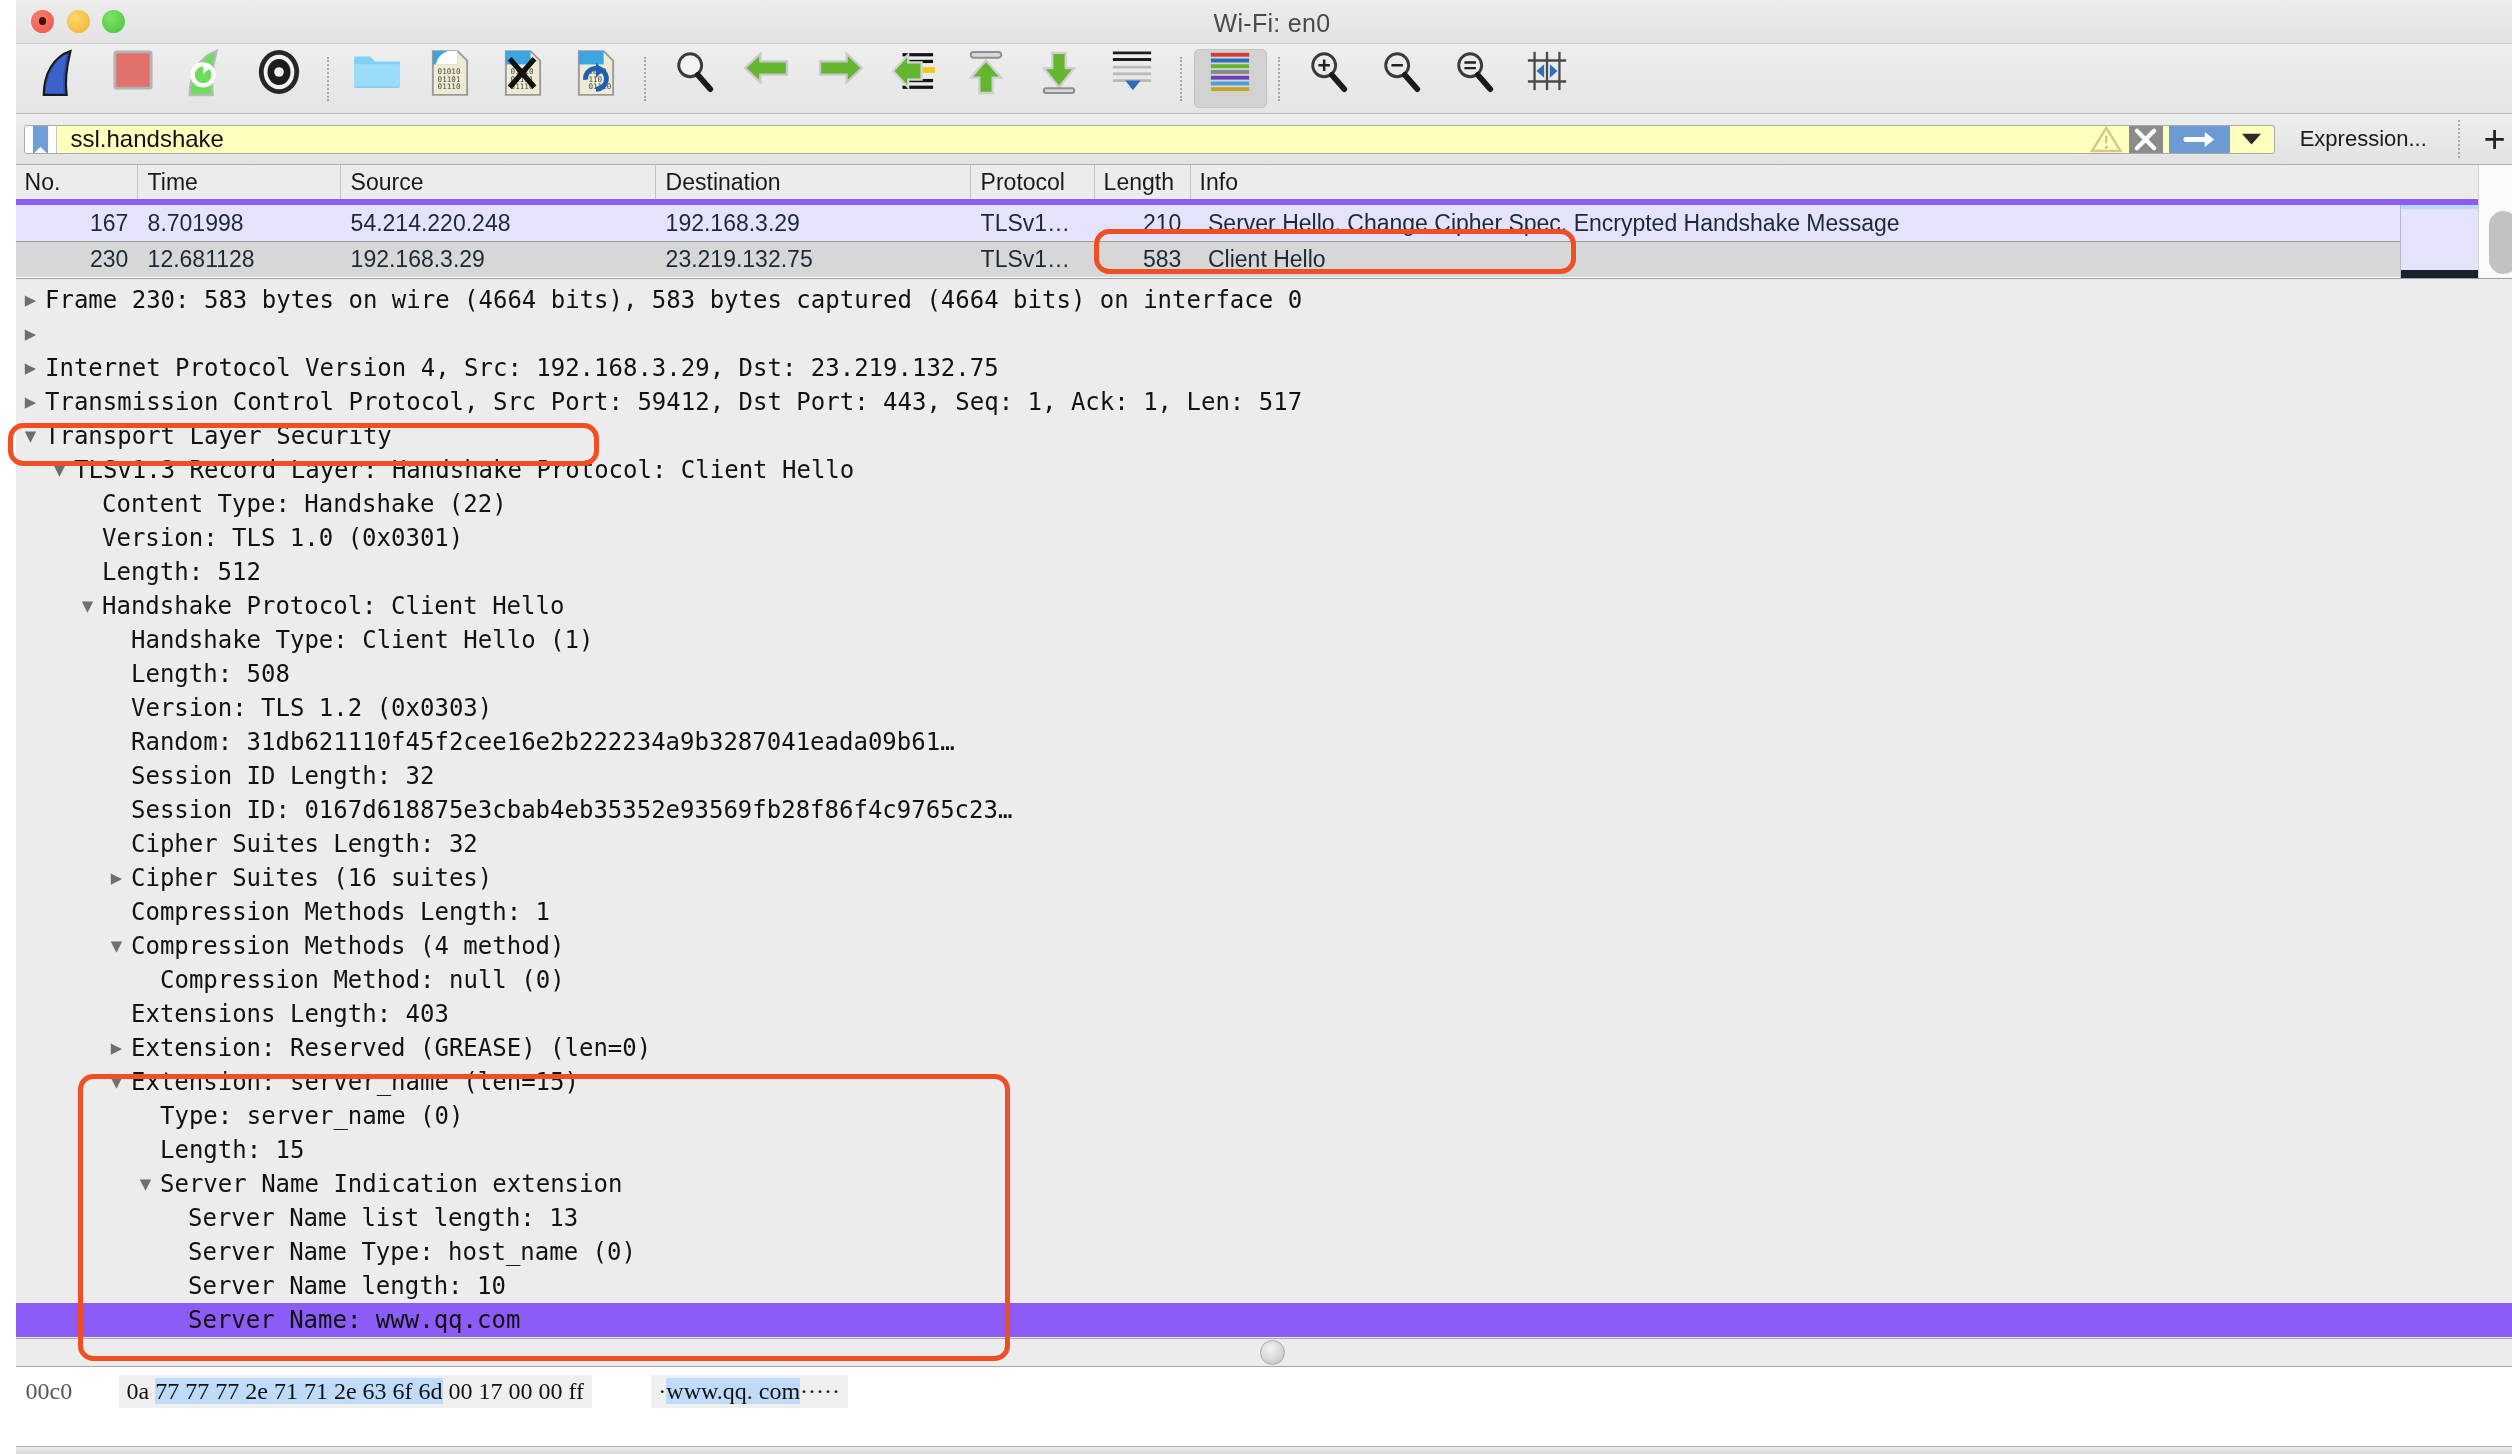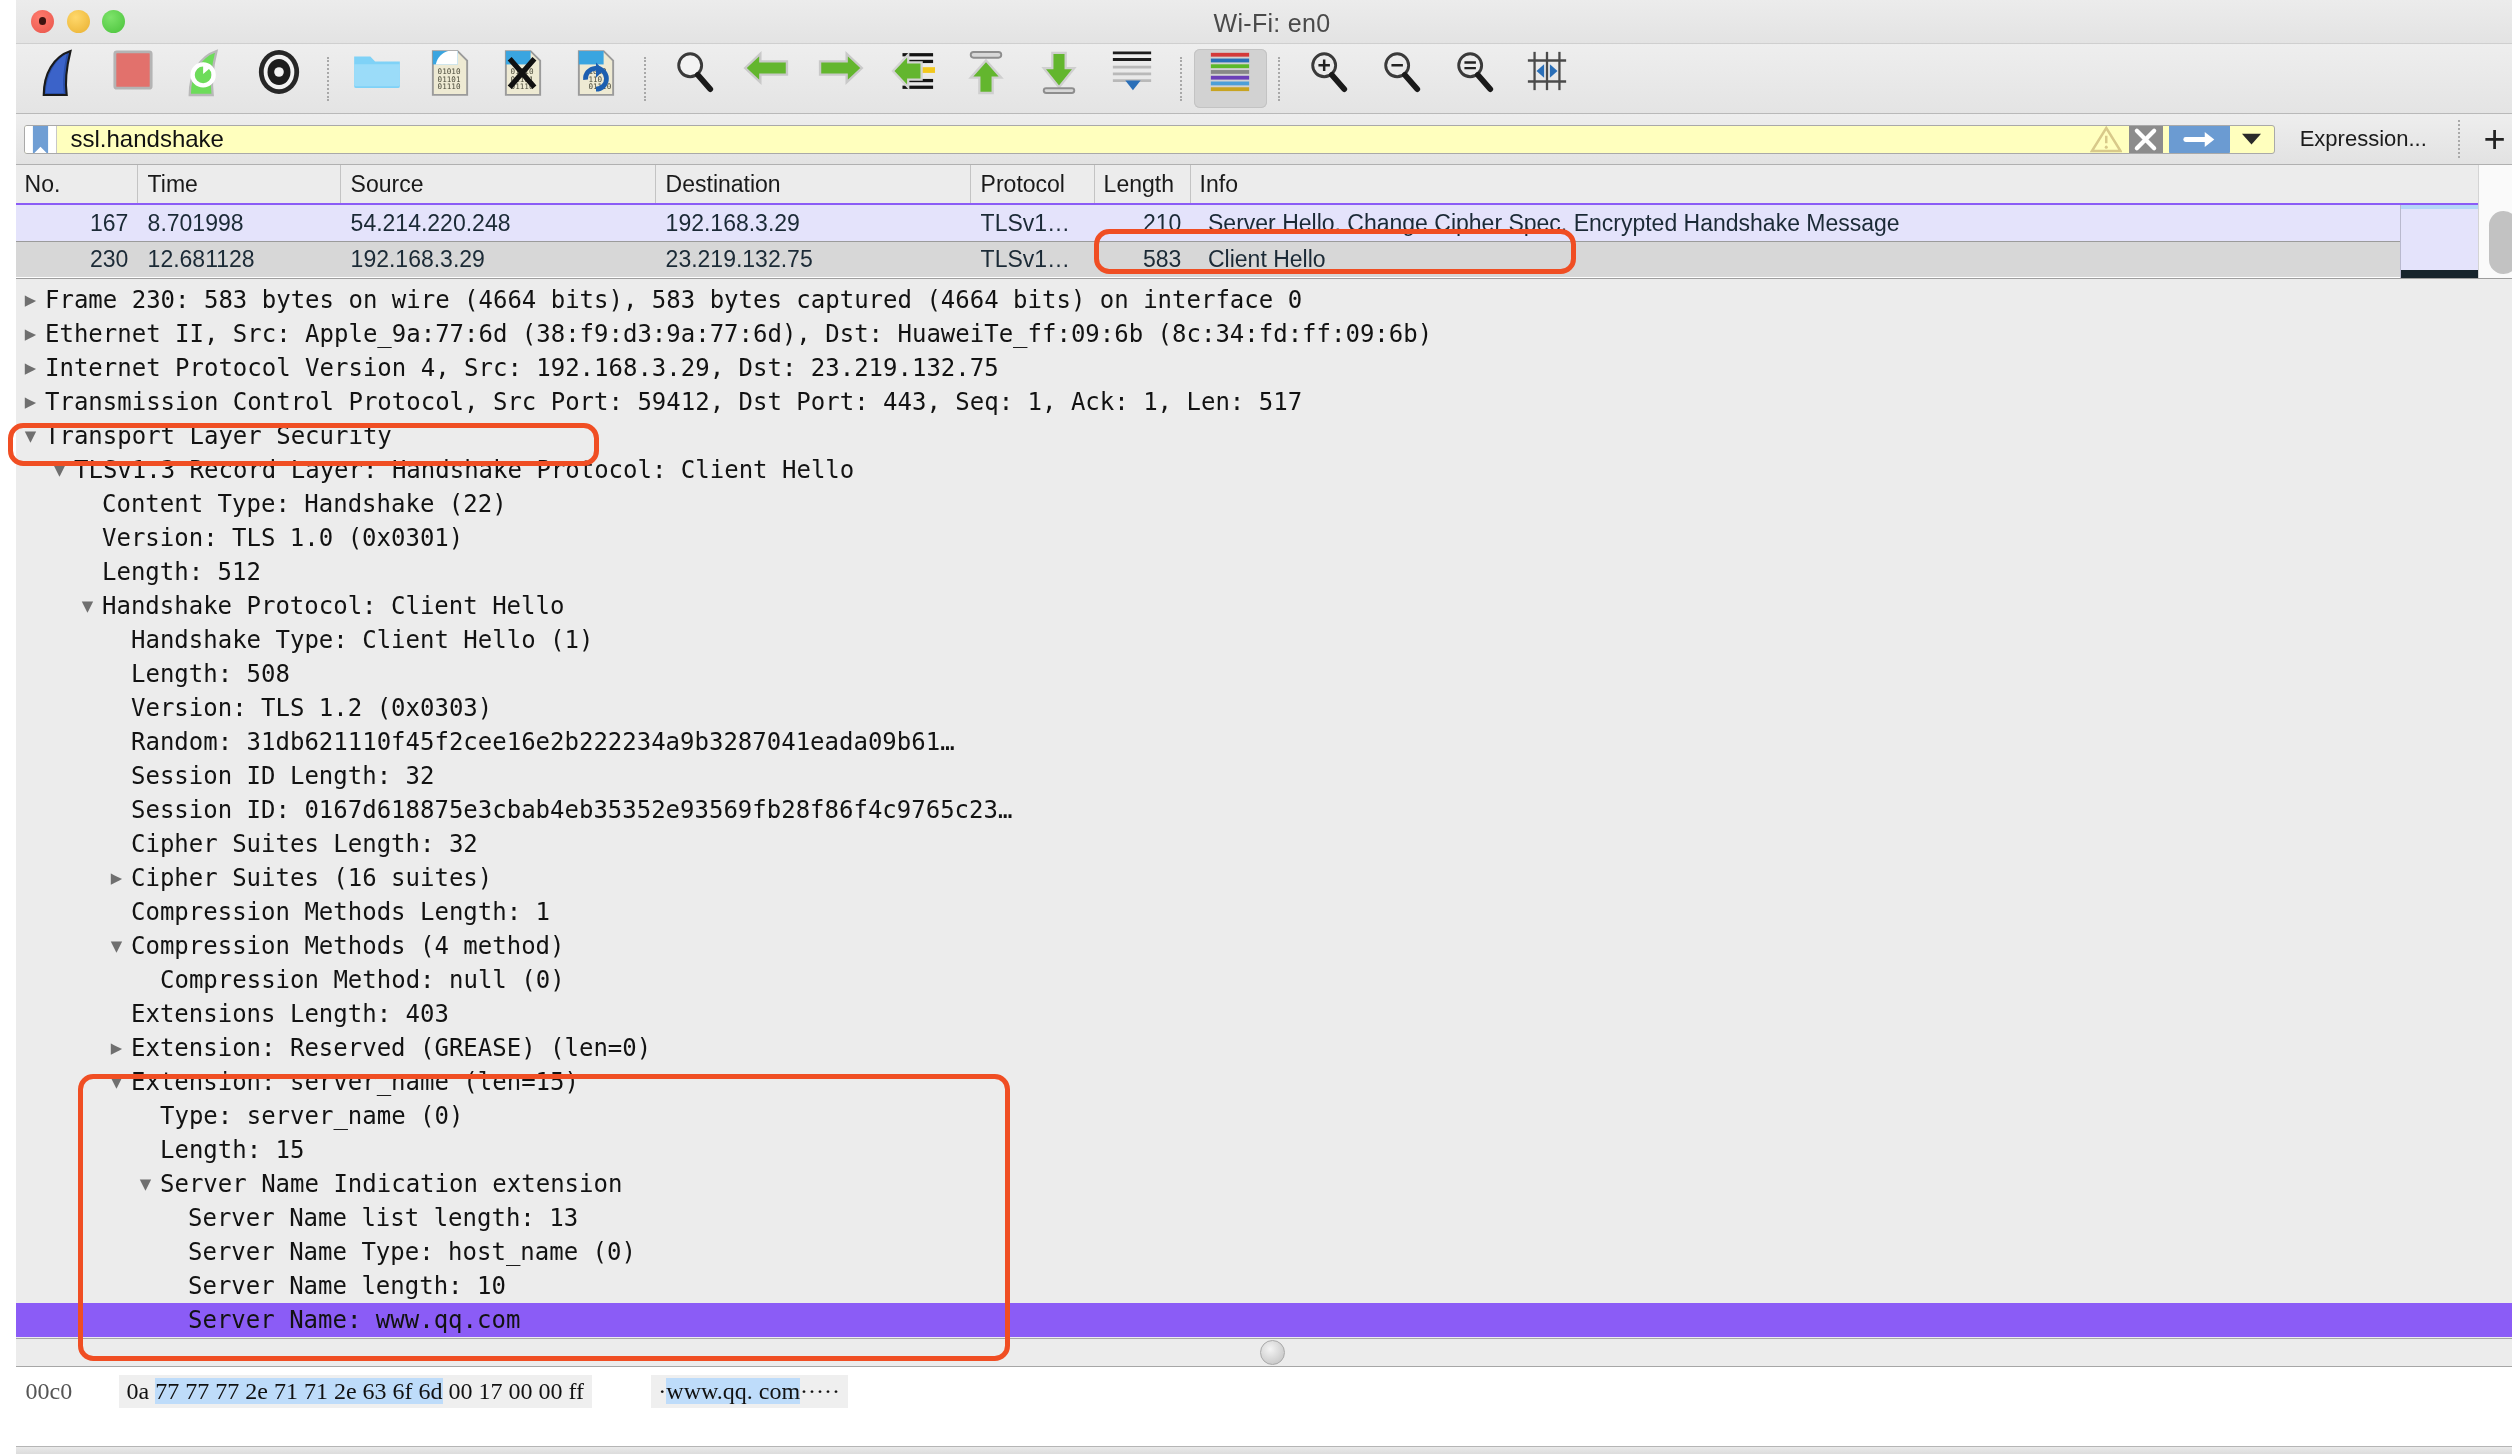--- a/index.html
+++ b/index.html
@@ -106,21 +106,21 @@
   }
   .vdots { border-left: 2.9px dotted #a9a9a9; height: 38px; margin: 0 5.7px; }
   .plus-btn { width: 59px; text-align:center; font-size: 38px; color:#222; line-height: 1;}
 
   
   .pane-list { flex: 0 0 113px; display: flex; position: relative; }
   .list-main { flex: 1 1 auto; overflow: hidden; position: relative; }
   .col-head {
     height: 40px; display: flex;
     background: #ececec;
-    border-bottom: 2px solid #8b5cf6;
+    border-bottom: 6px solid #8b5cf6;
     font-size: 23px; color: #1a1a1a; text-align: right;
   }
   .col-head > div {
     border-right: 1px solid #c3c3c3;
     padding-left: 8.6px; display: flex; align-items: center;
     height: 100%;
   }
   .prow {
     height: 36px; display: flex; align-items: center;
     font-family: Liberation Sans, sans-serif;
@@ -539,21 +539,20 @@
   </div>
 
   <div class="pane-detail">
     <div class="tree" id="tree-root">
         <div class="trow">
           <span class="tw" style="margin-left: 0px;">▶</span>
           <span class="tlabel">Frame 230: 583 bytes on wire (4664 bits), 583 bytes captured (4664 bits) on interface 0</span>
         </div>
         <div class="trow">
           <span class="tw" style="margin-left: 0px;">▶</span>
-          <span class="tlabel">Ethernet II, Src: Apple_9a:77:6d (38:f9:d3:9a:77:6d), Dst: HuaweiTe_ff:09:6b (8c:34:fd:ff:09:6b)</span>
         </div>
         <div class="trow">
           <span class="tw" style="margin-left: 0px;">▶</span>
           <span class="tlabel">Internet Protocol Version 4, Src: 192.168.3.29, Dst: 23.219.132.75</span>
         </div>
         <div class="trow">
           <span class="tw" style="margin-left: 0px;">▶</span>
           <span class="tlabel">Transmission Control Protocol, Src Port: 59412, Dst Port: 443, Seq: 1, Ack: 1, Len: 517</span>
         </div>
         <div class="trow">

